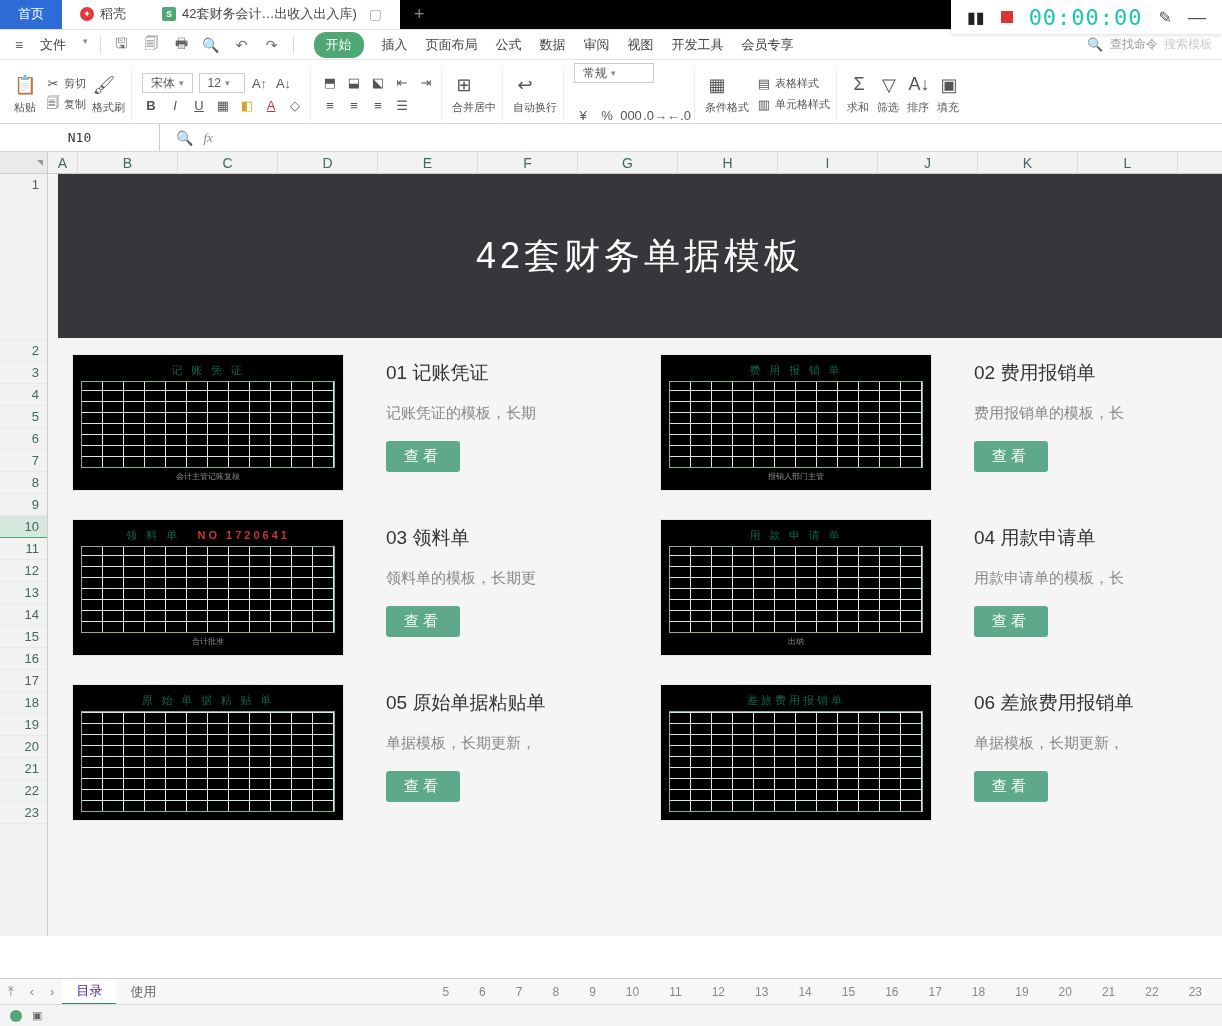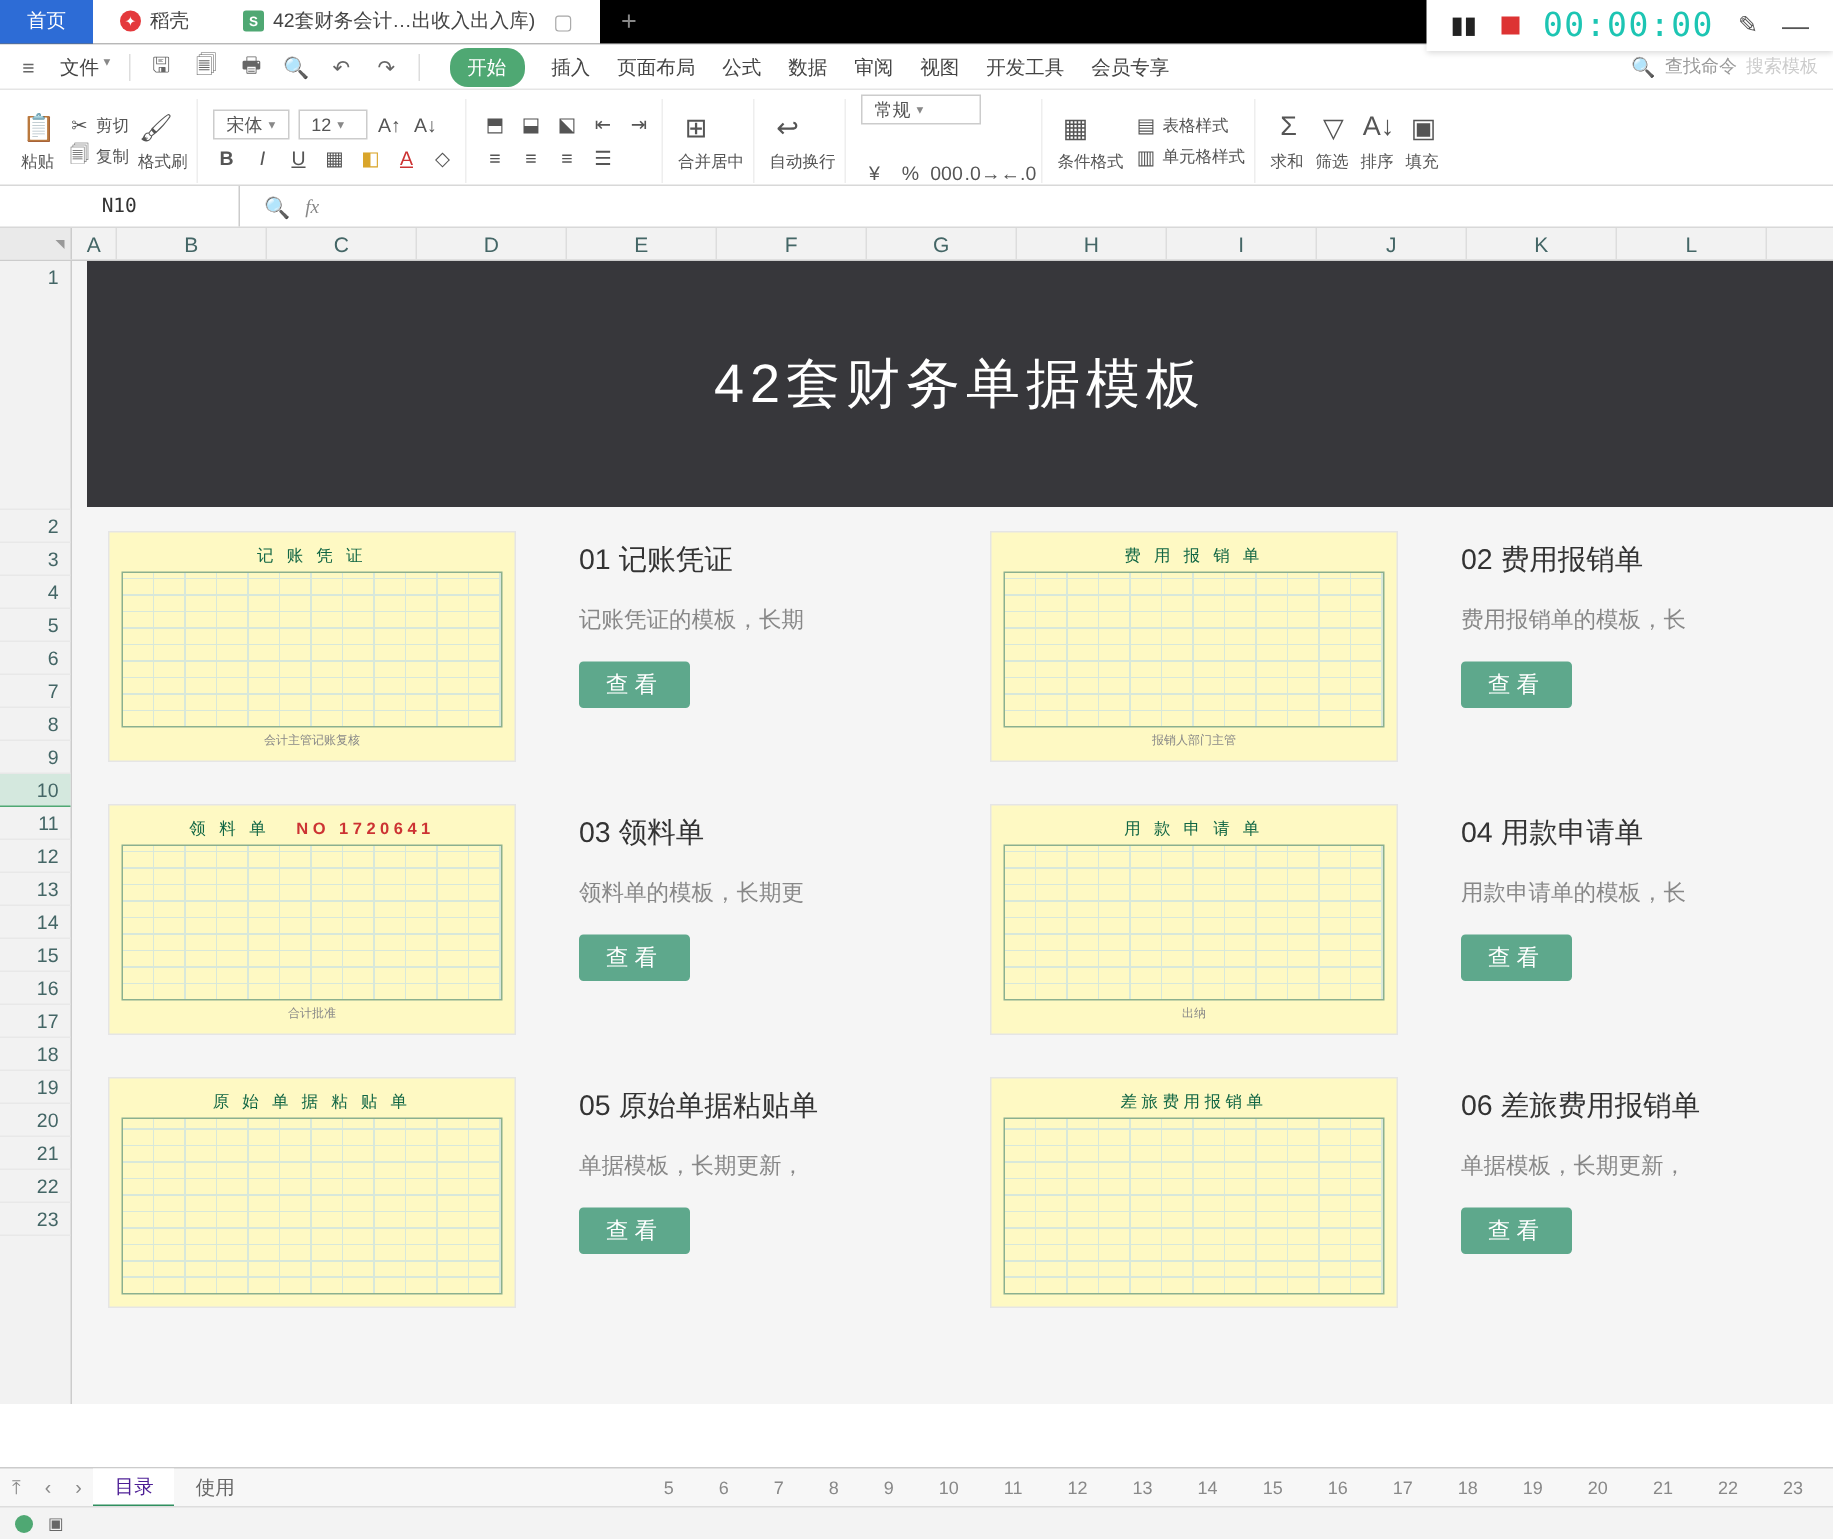--- a/index.html
+++ b/index.html
@@ -21,21 +21,21 @@
 .rec-pause { font-size: 16px; color: #222; }
 .rec-stop { width: 12px; height: 12px; background: #d33; }
 .rec-time { font-family: monospace; font-size: 22px; color: #1dc5b3; letter-spacing: 1px; }
 .rec-pen { font-size: 16px; color: #555; }
 .rec-min { font-size: 18px; color: #555; }
 
 
 .quickbar { height: 30px; display: flex; align-items: center; gap: 12px; padding: 0 10px; border-bottom: 1px solid #e5e5e5; }
 .qb-icon { width: 18px; height: 18px; display: inline-flex; align-items: center; justify-content: center; color: #666; font-size: 14px; }
 .qb-sep { width: 1px; height: 18px; background: #ddd; }
-.qb-text { font-size: 13px; color: #444; display: flex; gap: 3px; }
+.qb-text { font-size: 13px; color: #444; display: flex; gap: 17px; }
 .qb-arrow { font-size: 9px; color: #888; }
 
 
 .ribbon-tabs { display: inline-flex; gap: 18px; align-items: center; margin-left: 8px; }
 .rtab { font-size: 13px; color: #444; cursor: pointer; }
 .rtab.active { background: #4fa873; color: #fff; padding: 4px 12px; border-radius: 12px; }
 .ribbon-search { margin-left: auto; display: flex; align-items: center; gap: 6px; color: #999; font-size: 12px; }
 .ribbon-search .mag { font-size: 13px; }
 
 
@@ -69,21 +69,21 @@
 .rowcell { height: 22px; text-align: right; padding-right: 8px; font-size: 13px; color: #466; border-bottom: 1px solid #e8e8e8; line-height: 22px; }
 .rowcell.tall { height: 166px; }
 .rowcell.sel { background: #d4e8de; border-color:#4fa873; }
 .content { flex: 1; position: relative; background: #f5f5f5; overflow: hidden; }
 
 
 .banner { position: absolute; left: 10px; top: 0; right: 0; height: 164px; background: #37373b; color: #fff; display: flex; align-items: center; justify-content: center; font-size: 36px; letter-spacing: 4px; }
 
 
 .cards { position: absolute; left: 24px; top: 180px; right: 0; display: grid; grid-template-columns: 290px 250px 290px 250px; column-gap: 24px; row-gap: 28px; }
-.thumb { width: 272px; height: 154px; background: #fef9c3; border: 1px solid #e5e5e5; padding: 8px; display: flex; flex-direction: column; gap: 3px; font-size: 8px; color: #2a5c3b; }
+.thumb { width: 272px; height: 137px; background: #000000; border: 1px solid #e5e5e5; padding: 8px; display: flex; flex-direction: column; gap: 3px; font-size: 8px; color: #2a5c3b; }
 .thumb .t-title { text-align: center; font-size: 11px; letter-spacing: 3px; font-family: serif; color:#164; }
 .thumb .t-table { flex:1; border:1px solid #8bb08f; background: repeating-linear-gradient(0deg, transparent 0 10px, #d8e8da 10px 11px), repeating-linear-gradient(90deg, transparent 0 20px, #d8e8da 20px 21px); }
 .thumb .t-foot { display:flex; justify-content:center; font-size:8px; color:#888; }
 .thumb .t-red { color:#c33; font-weight:bold; }
 .desc { display: flex; flex-direction: column; gap: 18px; padding-top: 6px; }
 .desc h3 { font-size: 19px; font-weight: 400; color: #333; }
 .desc p { font-size: 15px; color: #888; }
 .viewbtn { align-self: flex-start; background: #5ea88c; color: #fff; padding: 6px 18px; border-radius: 3px; font-size: 15px; letter-spacing: 4px; cursor: pointer; }
 
 

